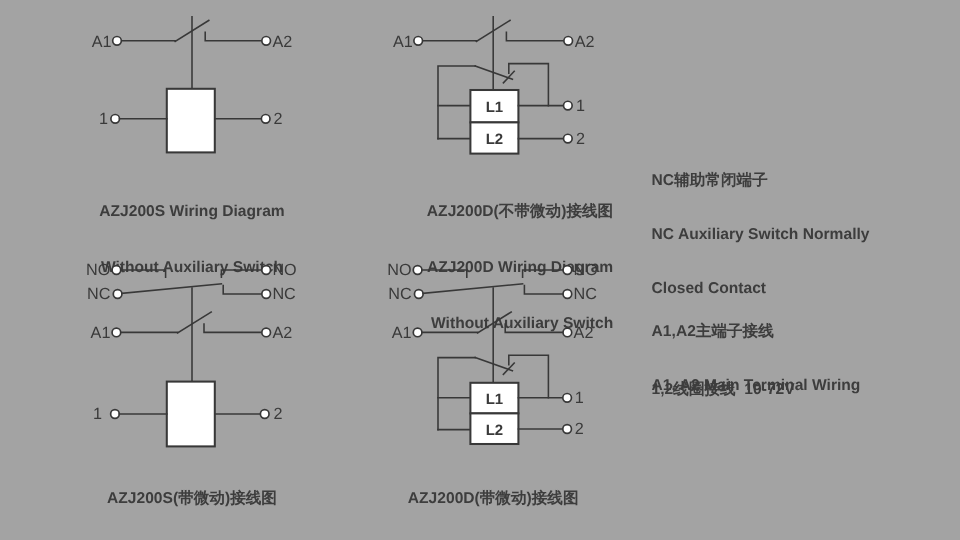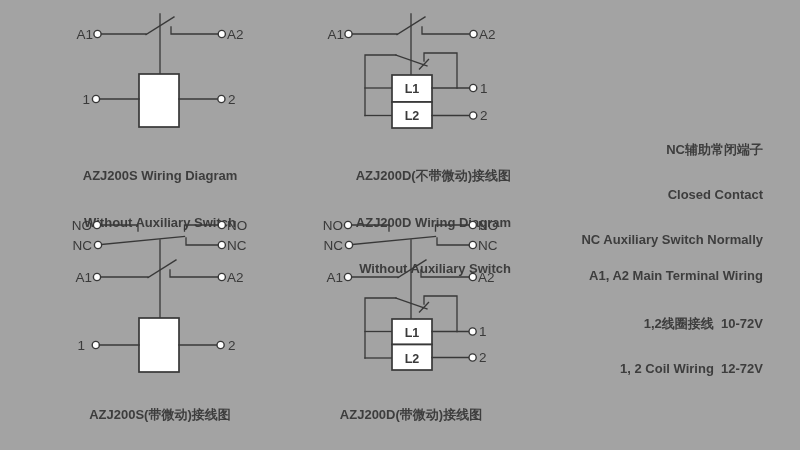--- a/index.html
+++ b/index.html
@@ -6,21 +6,21 @@
   #page{position:relative;width:800px;height:450px;background:#a3a3a3;overflow:hidden;
         font-family:"Liberation Sans","DejaVu Sans",sans-serif;}
   svg{position:absolute;overflow:visible;}
   svg .wire{stroke:#383838;stroke-width:1.3;fill:none;stroke-linecap:square;}
   svg .boxline{stroke:#383838;stroke-width:1.7;fill:#ffffff;}
   svg .term{stroke:#383838;stroke-width:1.4;fill:#ffffff;}
   svg text{fill:#3a3a3a;font-size:13.5px;font-family:"Liberation Sans","DejaVu Sans",sans-serif;}
   svg text.coilname{font-size:12.5px;font-weight:bold;text-anchor:middle;}
   .caption{position:absolute;width:200px;text-align:center;color:#3d3d3d;
            font-size:13px;line-height:15.5px;font-weight:600;white-space:pre;}
-  .legend-item{position:absolute;left:543px;width:220px;text-align:right;color:#3d3d3d;
+  .legend-item{position:absolute;left:543px;width:220px;text-align:left;color:#3d3d3d;
            font-size:13px;line-height:15px;font-weight:600;white-space:pre;}
   .legend-item div:empty{display:none;}
 </style>
 </head>
 <body>
 
 <div id="page">
 
   <svg style="left:58px;top:8px;" width="192" height="130" viewBox="58 8 192 130">
     <g>
@@ -174,26 +174,26 @@
     </g>
   </svg>
   <div class="caption" style="left:311px;top:376px;">
     <div>AZJ200D(带微动)接线图</div>
     
     
   </div>
 
   <div class="legend-item" style="top:112px;">
     <div>NC辅助常闭端子</div>
+    <div>NC Auxiliary Switch Normally</div>
     <div>Closed Contact</div>
-    <div>NC Auxiliary Switch Normally</div>
   </div>
   <div class="legend-item" style="top:238px;">
+    <div>A1,A2主端子接线</div>
     <div>A1, A2 Main Terminal Wiring</div>
     
   </div>
   <div class="legend-item" style="top:286px;">
     <div>1,2线圈接线  10-72V</div>
-    <div>1, 2 Coil Wiring  12-72V</div>
     
   </div>
 
 </div>
 
 </body></html>

